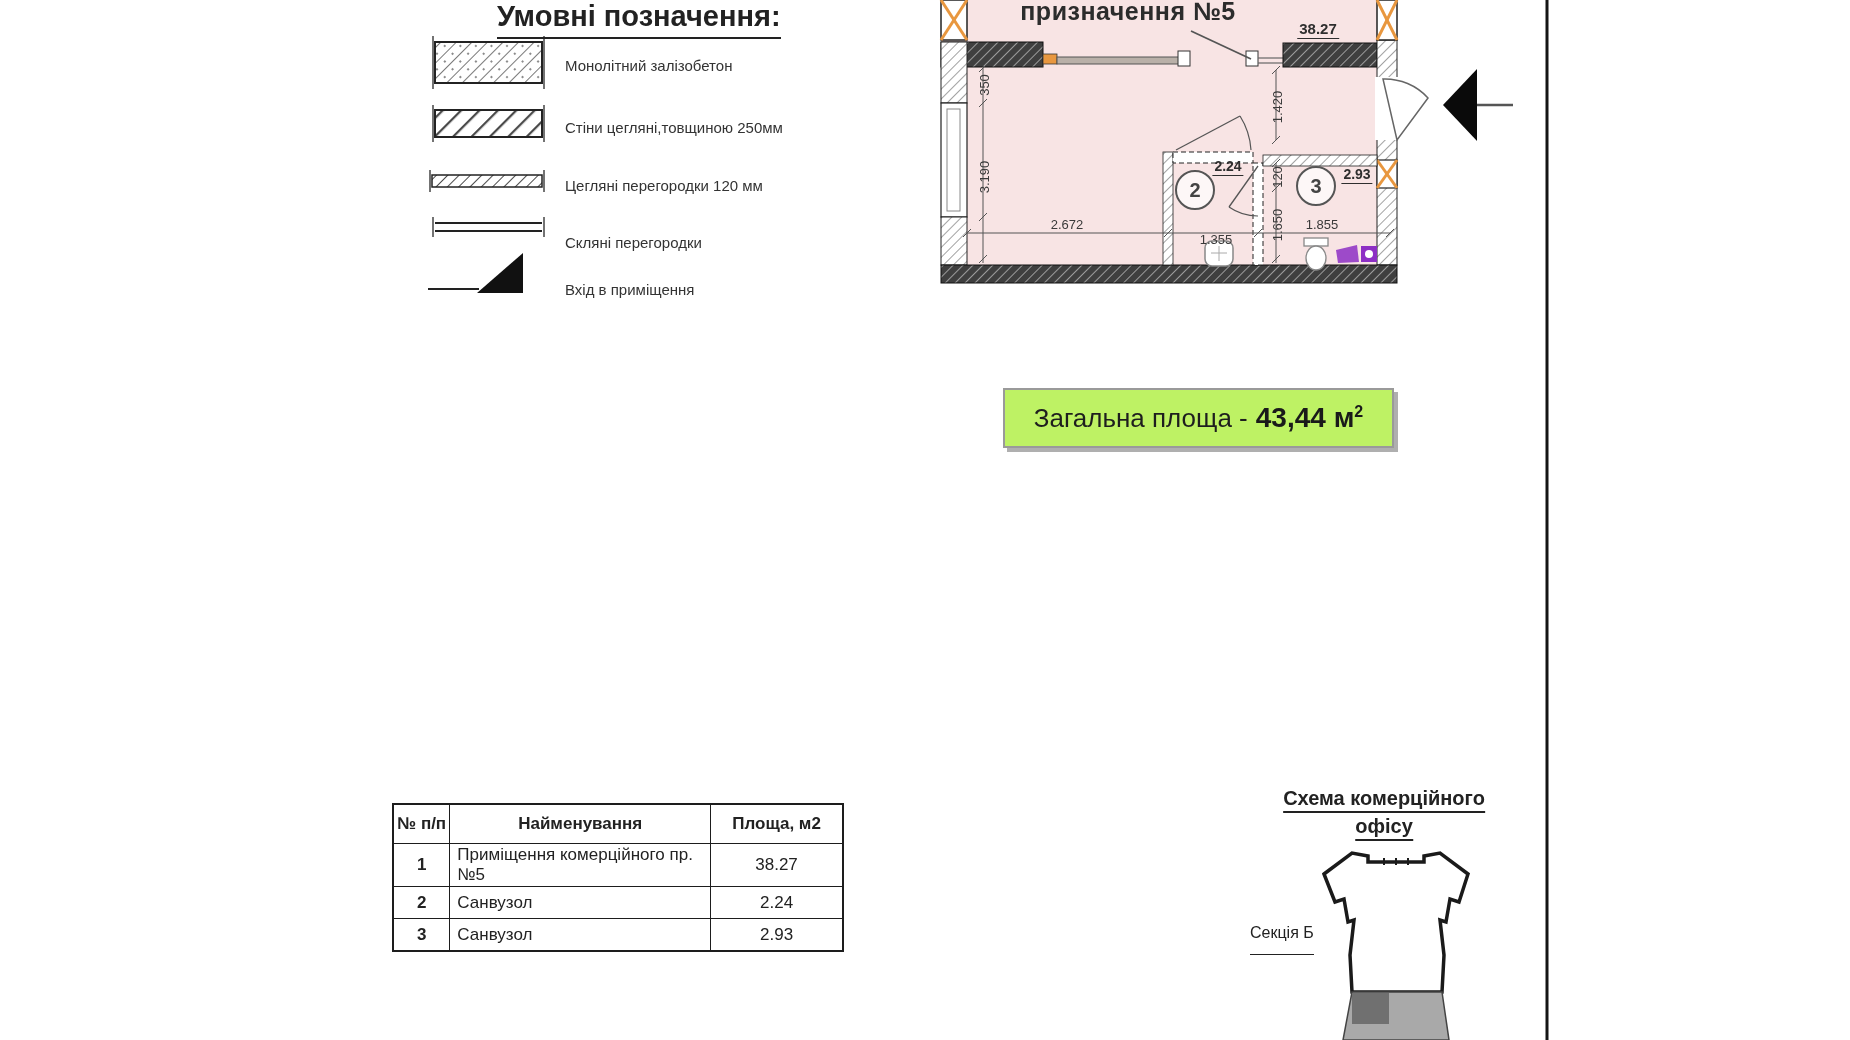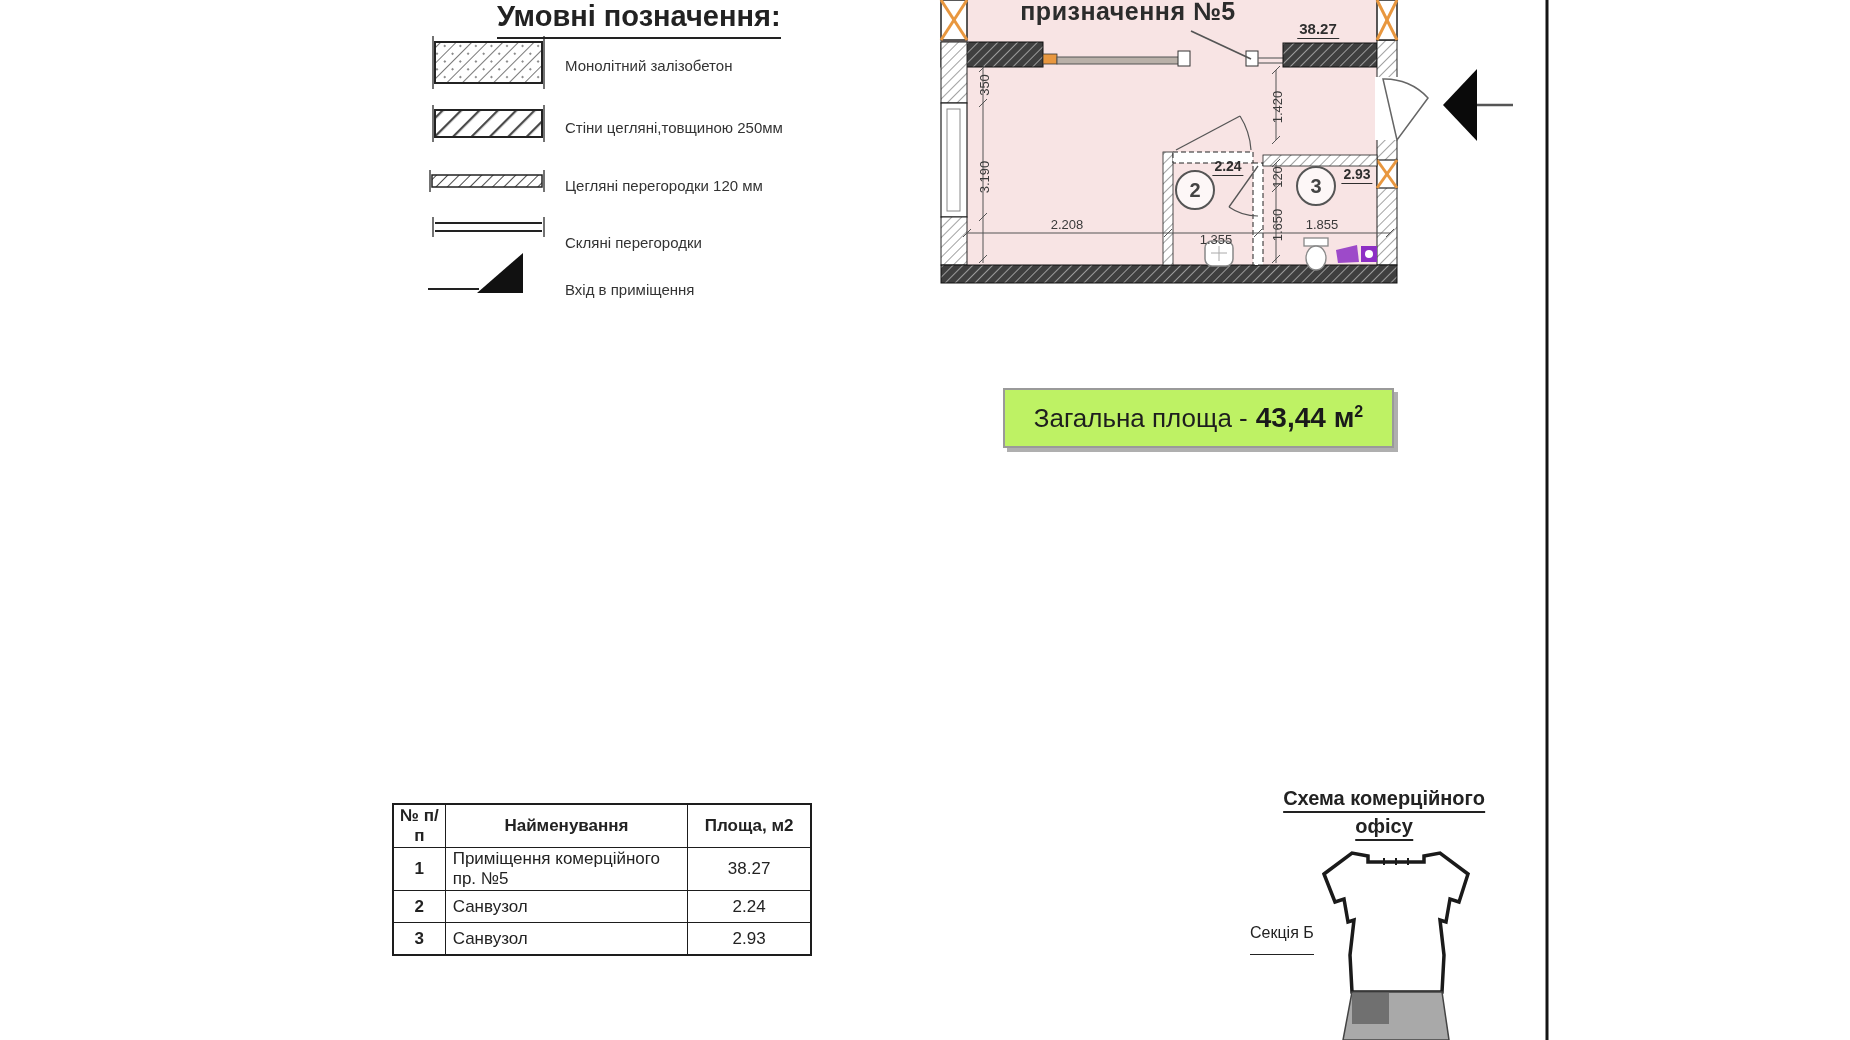--- a/index.html
+++ b/index.html
@@ -15,21 +15,21 @@
   .room-num{font-size:20px;font-weight:600;color:#444;}
   .hdim{font-size:13px;color:#3a3a3a;transform:translateX(-50%);}
   .vdim{font-size:13px;color:#3a3a3a;transform:translate(-50%,-50%) rotate(-90deg);}
   .total-box{position:absolute;left:1003px;top:388px;width:387px;height:56px;
      background:#bef264;border:2px solid #9a9a9a;box-shadow:4px 4px 0 rgba(110,110,110,.55);
      display:flex;align-items:center;justify-content:center;}
   .total-box .lbl{font-size:26px;color:#1e1e1e;margin-right:8px;}
   .total-box .val{font-size:28px;font-weight:700;color:#1a1a1a;}
   .total-box sup{font-size:16px;font-weight:700;}
   .tbl-title{font-size:23px;font-weight:600;color:#222;border-bottom:2px solid #222;padding-bottom:2px;}
-  table.expl{position:absolute;left:392px;top:803px;width:420px;border-collapse:collapse;
+  table.expl{position:absolute;left:392px;top:803px;width:452px;border-collapse:collapse;
      border:2.5px solid #1d1d1d;font-size:17px;color:#222;}
   table.expl th{border:1.5px solid #1d1d1d;font-weight:700;height:36px;text-align:center;background:#fff;}
   table.expl td{border:1.5px solid #1d1d1d;height:29px;background:#fff;}
   td.c-num{text-align:center;font-weight:700;width:56px;}
   td.c-name{text-align:left;padding-left:7px;width:262px;}
   td.c-area{text-align:center;width:134px;}
   .schema-title{font-size:20px;font-weight:600;color:#222;border-bottom:2px solid #222;padding-bottom:1px;}
   .section-label{font-size:16px;color:#222;border-bottom:1.5px solid #222;padding-bottom:12px;}
 </style>
 </head>
@@ -217,21 +217,21 @@
   <div class="txt area-label ctr" style="left:1228px;top:158px;">2.24</div>
   <div class="txt area-label ctr" style="left:1357px;top:166px;">2.93</div>
   <div class="txt room-num ctr" style="left:1195px;top:179px;">2</div>
   <div class="txt room-num ctr" style="left:1316px;top:175px;">3</div>
 
   <div class="txt vdim" style="left:984px;top:85px;">350</div>
   <div class="txt vdim" style="left:984px;top:177px;">3.190</div>
   <div class="txt vdim" style="left:1277px;top:107px;">1.420</div>
   <div class="txt vdim" style="left:1277px;top:177px;">120</div>
   <div class="txt vdim" style="left:1277px;top:225px;">1.650</div>
-  <div class="txt hdim" style="left:1067px;top:217px;">2.208</div>
+  <div class="txt hdim" style="left:1067px;top:217px;">2.672</div>
   <div class="txt hdim" style="left:1216px;top:232px;">1.355</div>
   <div class="txt hdim" style="left:1322px;top:217px;">1.855</div>
 
   <div class="total-box">
     <span class="lbl">Загальна площа -</span>
     <span class="val"><span>43,44 м</span><sup>2</sup></span>
   </div>
 
 
   <table class="expl">

